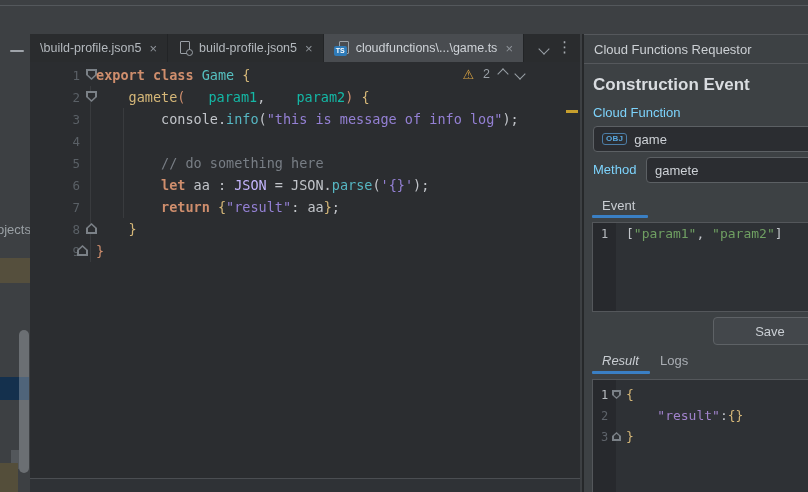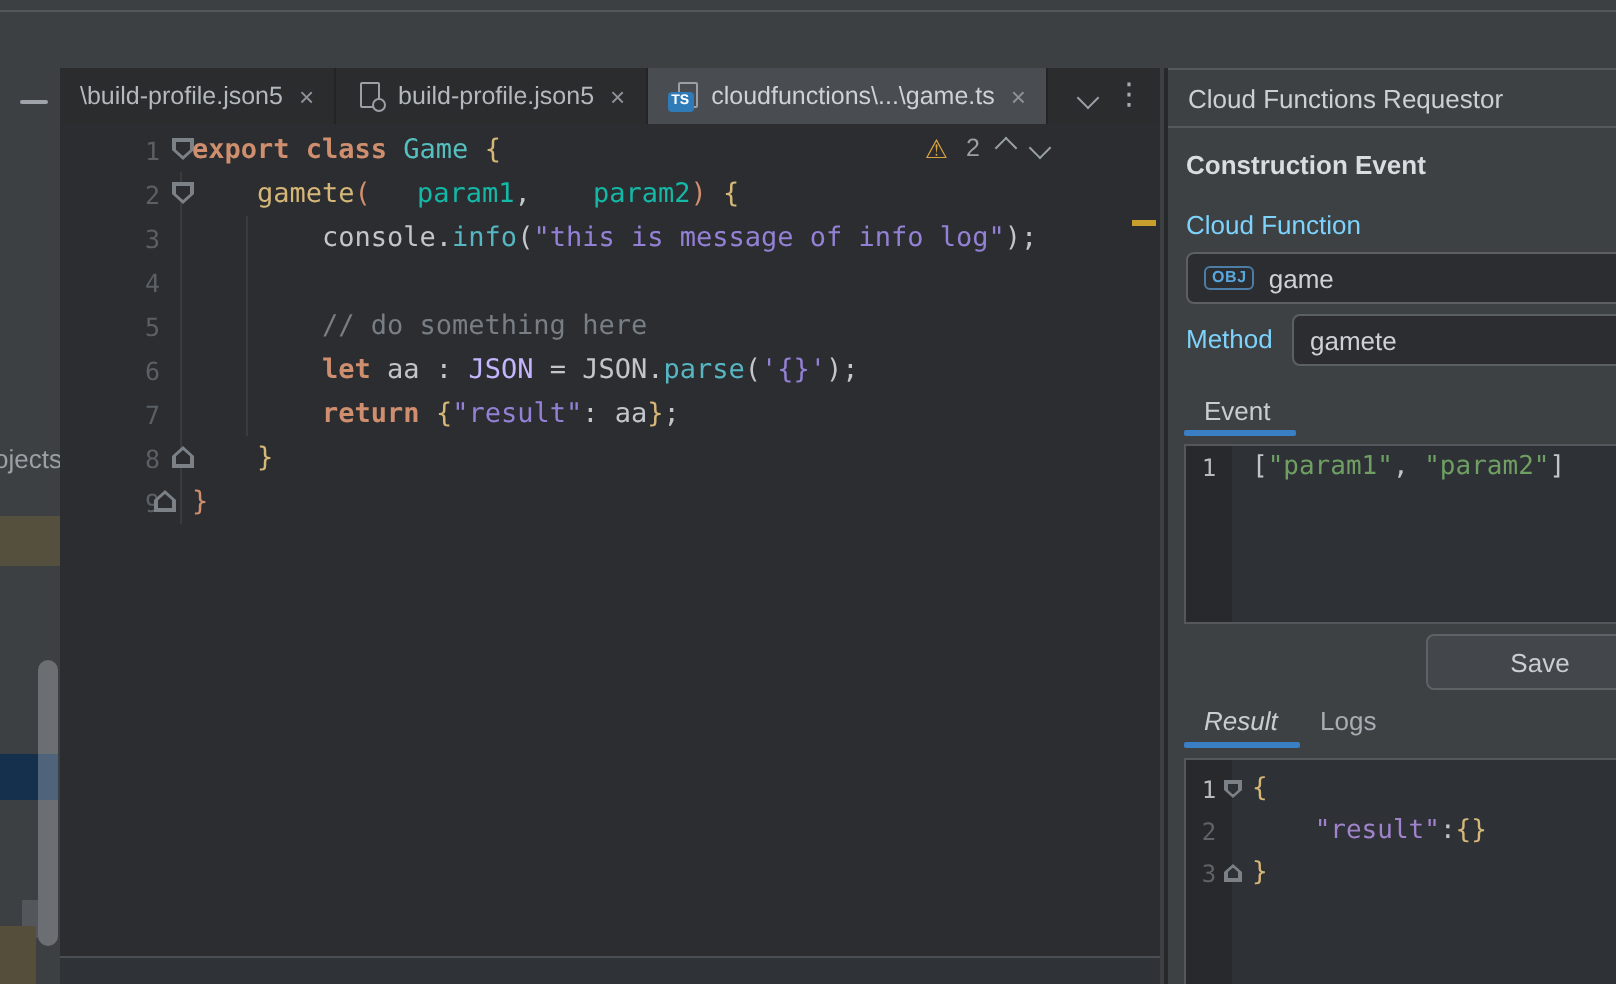--- a/index.html
+++ b/index.html
@@ -72,21 +72,21 @@
   .warn .tri{color:#d9a343;font-size:13px;line-height:1;}
   .warn .cnt{color:#9aa0a7;font-size:12.5px;}
   .ebottom{position:absolute;left:30px;top:478px;width:550px;height:14px;background:#2f3236;border-top:1px solid #4b4e52;}
   .ystripe{position:absolute;left:566px;top:110px;width:12px;height:3px;background:#c79f2d;}
 
   
   .panel{position:absolute;left:582px;top:34px;width:226px;height:458px;background:#3d4144;
          border-left:2px solid #26282a;overflow:hidden;color:#c6cacf;}
   .phead{height:28px;border-top:1px solid #55585c;border-bottom:1px solid #55585c;
          display:flex;align-items:center;padding:0 10px;font-size:13px;color:#ccd0d4;}
-  .ptitle{position:absolute;left:9px;top:41px;font-size:13px;font-weight:bold;color:#d9dce0;}
+  .ptitle{position:absolute;left:9px;top:41px;font-size:17px;font-weight:bold;color:#d9dce0;}
   .plabel{position:absolute;font-size:13px;color:#7dd3fc;}
   .fld{position:absolute;background:#2b2d31;border:1px solid #5c6064;border-radius:4px;height:24px;
        display:flex;align-items:center;padding:0 8px;font-size:13px;color:#ced2d7;}
   .objchip{font-size:8px;font-weight:bold;color:#58a6dd;border:1px solid #4c7da6;border-radius:3px;
            padding:1px 3px;margin-right:7px;letter-spacing:.3px;line-height:1;}
   .ptab{position:absolute;font-size:13px;color:#c9cdd2;}
   .ptab.dim{color:#a9adb3;}
   .tabline{position:absolute;height:3px;background:#3a7fc4;border-radius:1px;}
   .medit{position:absolute;background:#2e3135;border:1px solid #54575b;overflow:hidden;}
   .pgutter{position:absolute;left:0;top:0;bottom:0;width:23px;background:#27292d;}

